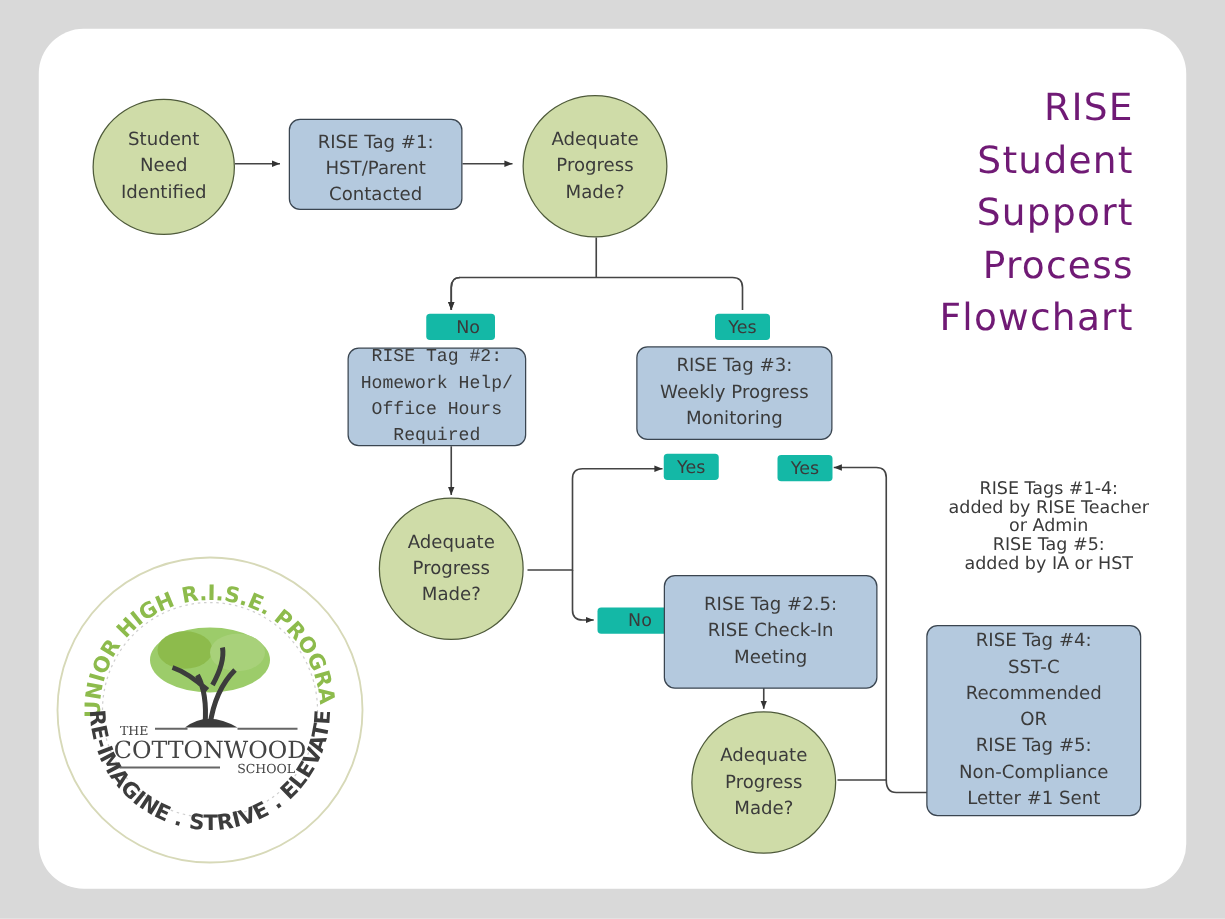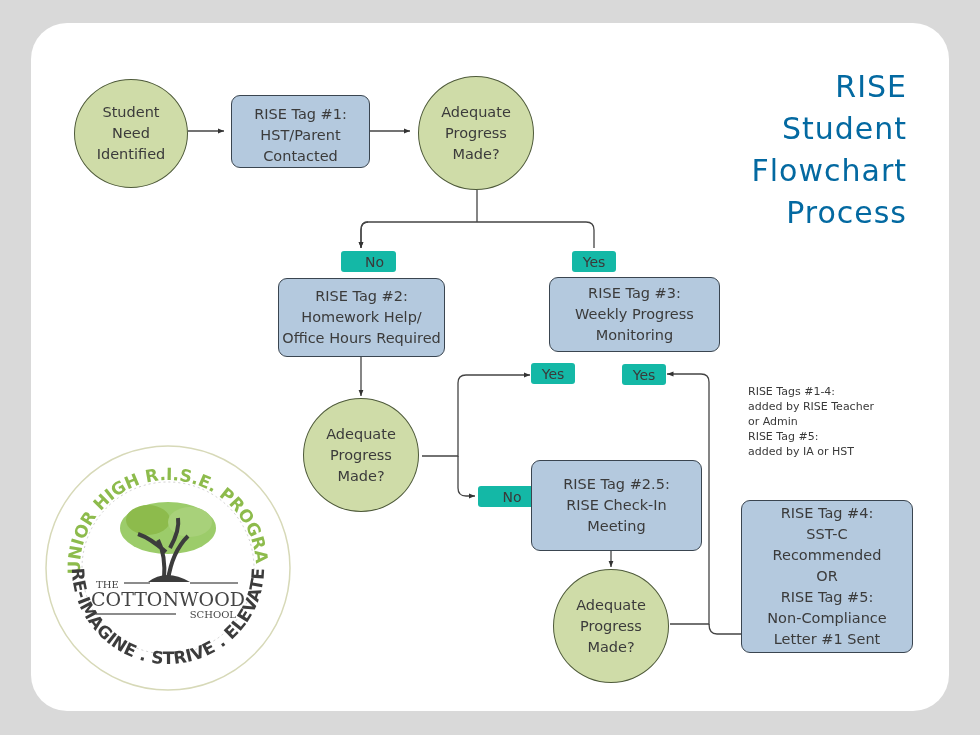--- a/index.html
+++ b/index.html
@@ -8,23 +8,23 @@
   .card { position:absolute; left:31px; top:23px; width:918px; height:688px; background:#ffffff; border-radius:36px; }
   .node { position:absolute; display:flex; align-items:center; justify-content:center; text-align:center;
           box-sizing:border-box; font-size:14.5px; line-height:21px; color:#3b3b3b; }
   .circle { border-radius:50%; background:#cfdca8; border:1.3px solid #4e5a3a; }
   .rect { border-radius:9px; background:#b4c9de; border:1.3px solid #3a4550; }
   .tag { position:absolute; display:flex; align-items:center; justify-content:center; font-size:14px;
          border-radius:3px; color:#3a3a3a; }
   .tag.no { background:#14b8a6;padding-left:12px; }
   .tag.yes { background:#14b8a6; }
   .title { position:absolute; right:73px; top:66px; text-align:right; font-size:30px; line-height:42px;
-           color:#0369a1; letter-spacing:1px; }
+           color:#701a75; letter-spacing:1px; }
   .title div { display:block; }
-  .note { position:absolute; left:748px; top:384px; width:182px; font-size:11px;
+  .note { position:absolute; left:748px; top:384px; width:182px; text-align:center; font-size:14px;
           line-height:15px; color:#3a3a3a; }
   svg.lines { position:absolute; left:0; top:0; }
   .txt { white-space:pre-line; }
 </style>
 </head>
 <body>
 
 <div class="card"></div>
 
 <svg class="lines" width="980" height="735">
@@ -61,27 +61,27 @@
 
 <div class="node circle" style="left:418px;top:76px;width:116px;height:114px;">
     <span class="txt">Adequate
 Progress
 Made?</span>
   </div>
 
 <div class="tag no" style="left:341px;top:251px;width:43px;height:21px;">No</div>
 <div class="tag yes" style="left:572px;top:251px;width:44px;height:21px;">Yes</div>
 
-<div class="node rect" style="left:278px;top:278px;width:167px;height:79px;">
+<div class="node rect" style="left:278px;top:278px;width:143px;height:79px;font-family:Liberation Mono, monospace;">
     <span class="txt">RISE Tag #2:
 Homework Help/
 Office Hours Required</span>
   </div>
 
-<div class="node rect" style="left:509px;top:277px;width:171px;height:75px;margin-left:40px;">
+<div class="node rect" style="left:509px;top:277px;width:157px;height:75px;">
     <span class="txt">RISE Tag #3:
 Weekly Progress
 Monitoring</span>
   </div>
 
 <div class="tag yes" style="left:531px;top:363px;width:44px;height:21px;">Yes</div>
 <div class="tag yes" style="left:622px;top:364px;width:44px;height:21px;">Yes</div>
 
 <div class="node circle" style="left:303px;top:398px;width:116px;height:114px;">
     <span class="txt">Adequate
@@ -117,22 +117,23 @@
 Recommended
 OR
 RISE Tag #5:
 Non-Compliance
 Letter #1 Sent</span>
   </div>
 
 <div class="title">
   <div>RISE</div>
   <div>Student</div>
+  <div>Support</div>
+  <div>Process</div>
   <div>Flowchart</div>
-  <div>Process</div>
 </div>
 
 <svg style="position:absolute;left:40px;top:440px;" width="255" height="255" viewBox="0 0 255 255">
   <defs>
     <path id="topArc" d="M40,128 A88,88 0 0,1 216,128"></path>
     <path id="botArc" d="M32,128 A96,96 0 0,0 224,128"></path>
   </defs>
   <circle cx="128" cy="128" r="122" fill="#fff" stroke="#d7d9b8" stroke-width="1.5"></circle>
   <circle cx="128" cy="128" r="86" fill="none" stroke="#cfcfcf" stroke-width="1" stroke-dasharray="2,3"></circle>
   <text font-size="17" font-weight="bold" fill="#8dbb4c" font-family="DejaVu Sans, sans-serif"><textPath href="#topArc" startOffset="50%" text-anchor="middle">JUNIOR HIGH R.I.S.E. PROGRAM</textPath></text>

